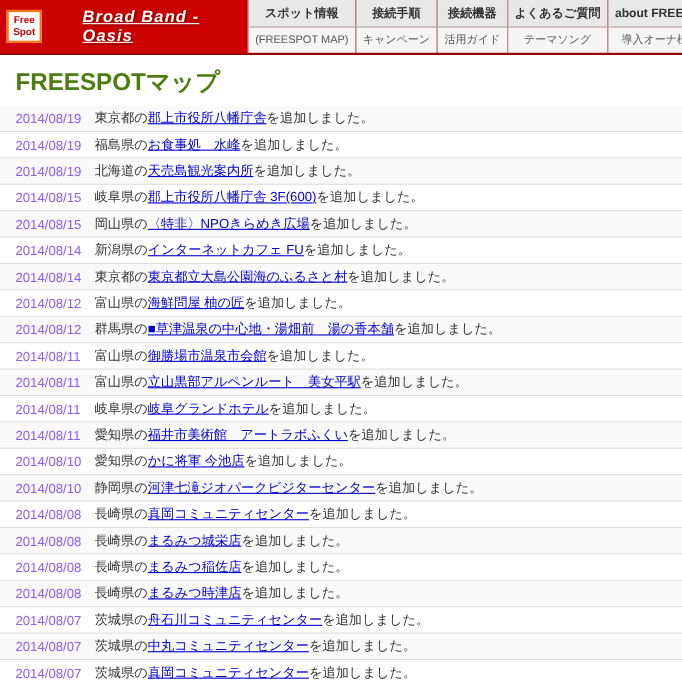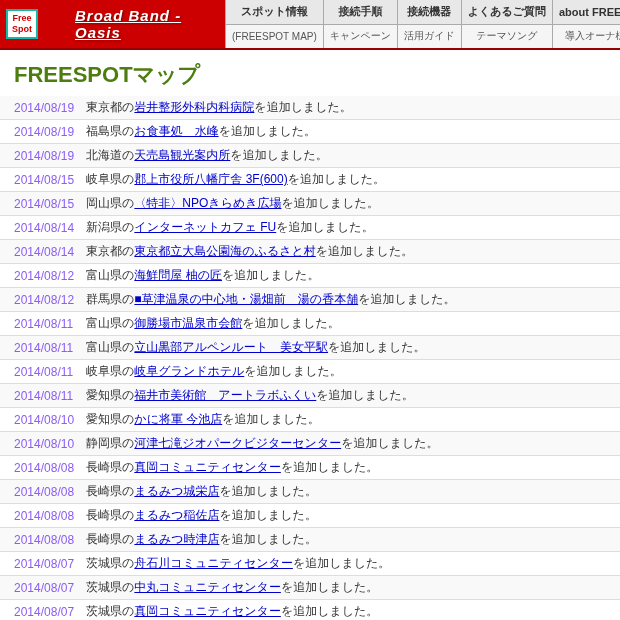--- a/index.html
+++ b/index.html
@@ -23,21 +23,21 @@
     #logo-area {
       background: #c00;
       display: flex;
       align-items: center;
       padding: 4px 6px;
       min-width: 65px;
     }
 
     #logo-box {
       background: #fff;
-      border: 2px solid #14b8a6;
+      border: 2px solid #f97316;
       padding: 2px 4px;
       font-size: 9px;
       font-weight: bold;
       color: #c00;
       line-height: 1.2;
       text-align: center;
     }
 
     #brand-area {
       background: #c00;
@@ -183,21 +183,21 @@
 </div>
 
 <div id="page-title-area">
   <h1 id="page-title">FREESPOTマップ</h1>
 </div>
 
 <table id="news-table">
   <tbody id="news-tbody">
   <tr>
         <td class="date-cell">2014/08/19</td>
-        <td class="content-cell">東京都の<a href="#">岩井整形外科内科病院</a>を追加しました。</td>
+        <td class="content-cell">東京都の<a href="#">郡上市役所八幡庁舎</a>を追加しました。</td>
       </tr>
       <tr>
         <td class="date-cell">2014/08/19</td>
         <td class="content-cell">福島県の<a href="#">お食事処　水峰</a>を追加しました。</td>
       </tr>
       <tr>
         <td class="date-cell">2014/08/19</td>
         <td class="content-cell">北海道の<a href="#">天売島観光案内所</a>を追加しました。</td>
       </tr>
       <tr>

